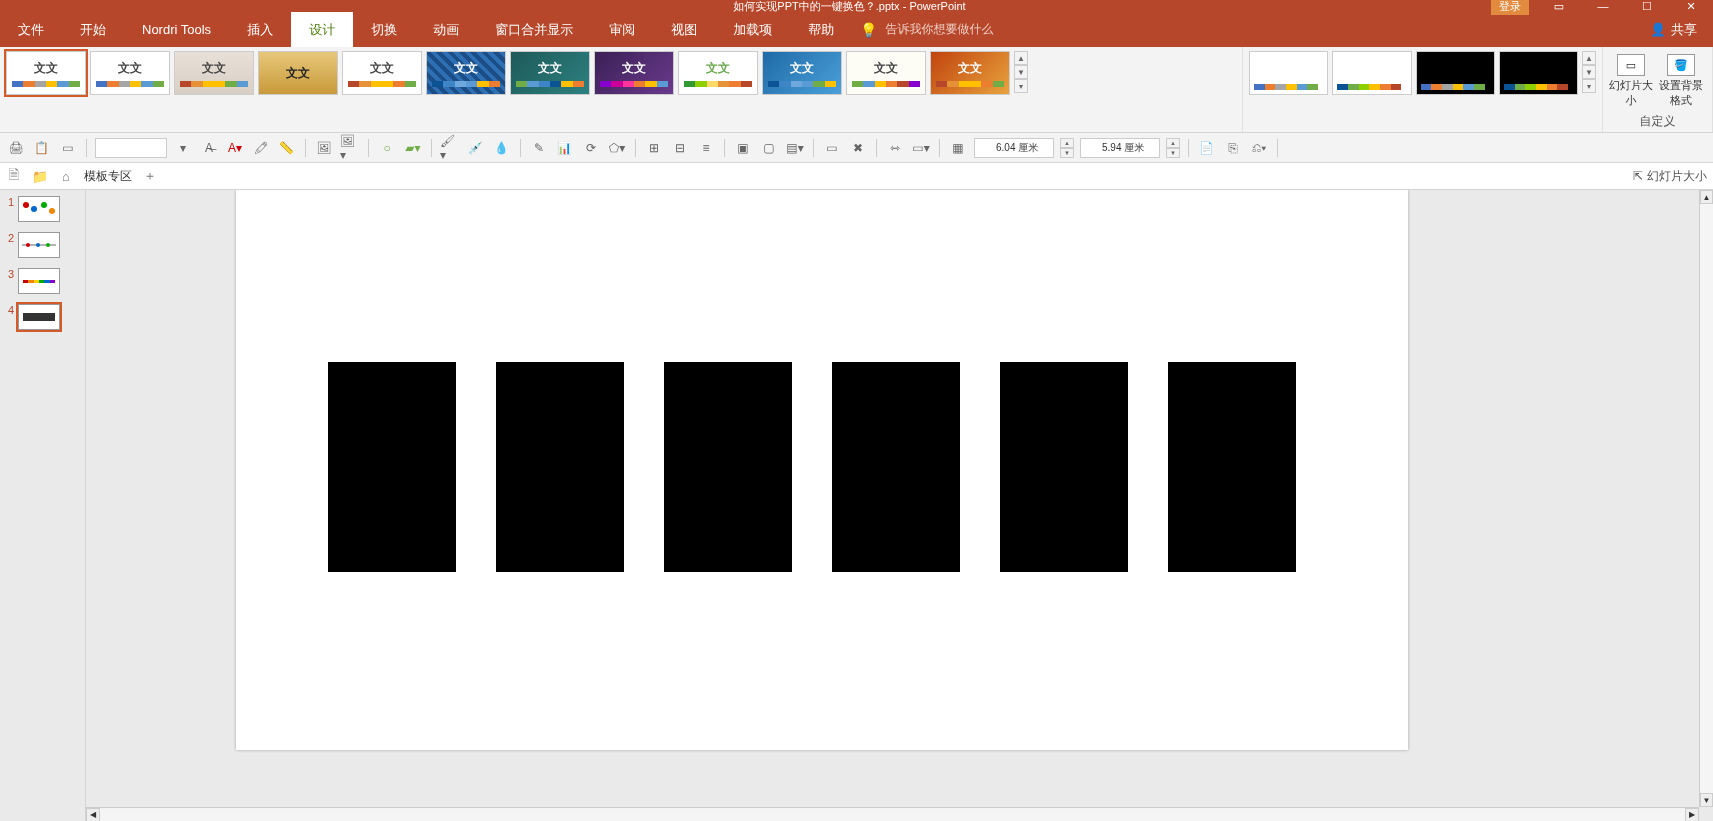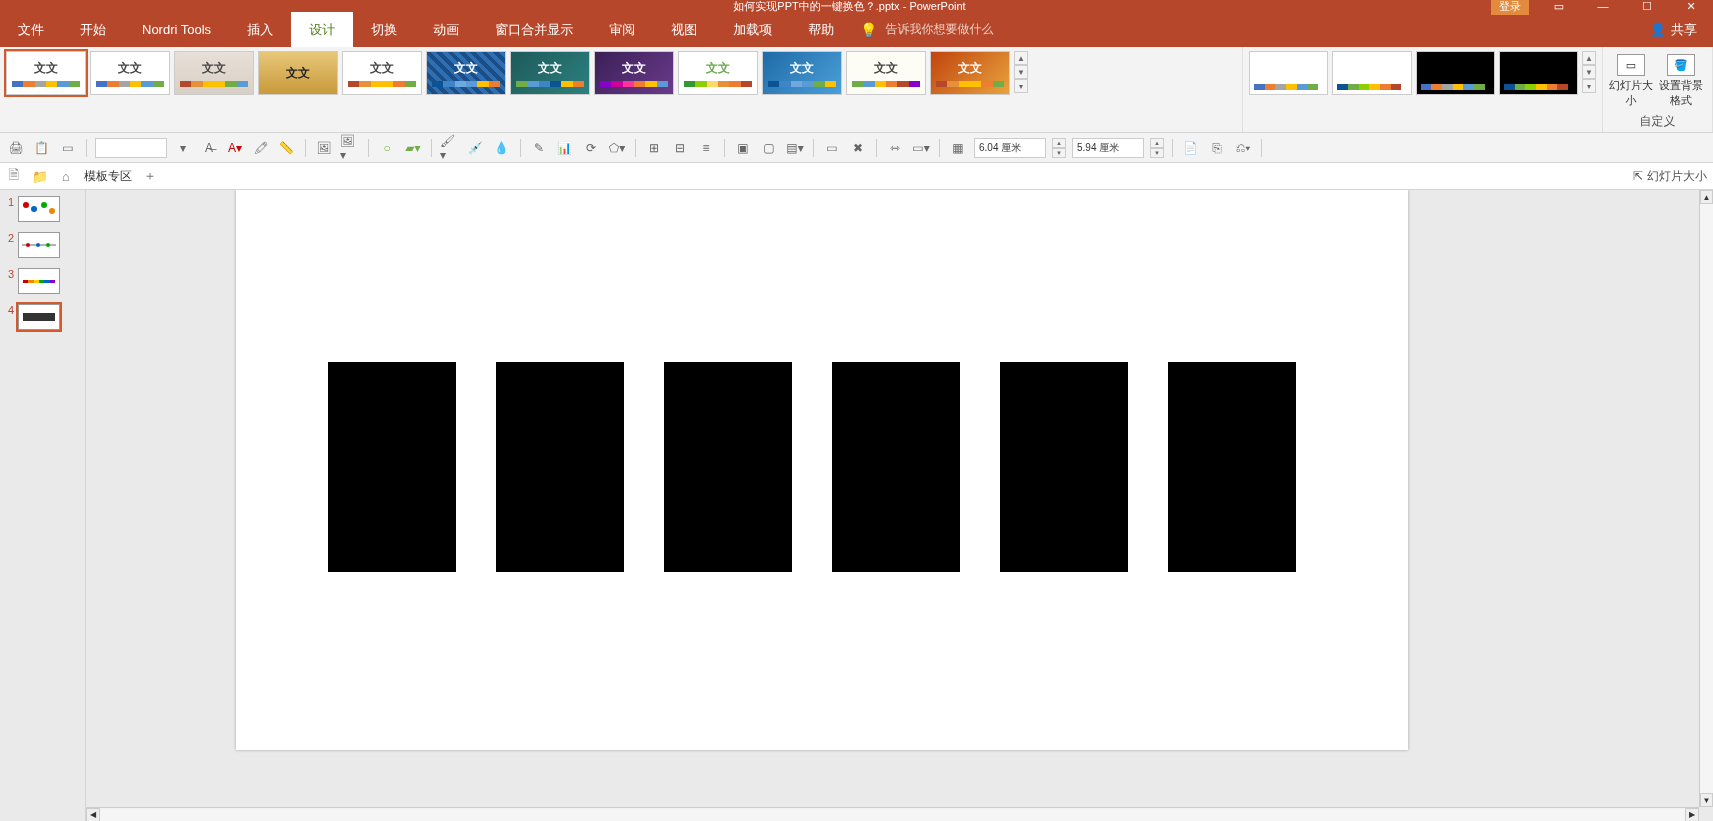--- a/index.html
+++ b/index.html
@@ -37,21 +37,21 @@
 .variant-thumb.dark { background:#000; }
 
 .custom-group { display:flex; gap:6px; align-items:center; }
 .big-btn { width:44px; display:flex; flex-direction:column; align-items:center; text-align:center; font-size:11px; color:#333; gap:2px; }
 .big-btn .icon-box { width:28px; height:22px; border:1px solid #999; background:#fff; display:flex; align-items:center; justify-content:center; }
 
 .toolbar2 { height: 30px; background:#f3f3f3; border-bottom:1px solid #d4d4d4; display:flex; align-items:center; gap:6px; padding:0 6px; }
 .tb-icon { width:20px; height:20px; display:flex; align-items:center; justify-content:center; color:#666; font-size:12px; }
 .tb-sep { width:1px; height:18px; background:#ccc; margin:0 2px; }
 .tb-combo { width:72px; height: 20px; border:1px solid #ccc; background:#fff; font-size:11px; padding:0 2px; display:flex; align-items:center; }
-.tb-dim { width:72px; height:20px; border:1px solid #ccc; background:#fff; font-size:10px; padding-left:4px; display:flex; align-items:center;}
+.tb-dim { width:80px; height:20px; border:1px solid #ccc; background:#fff; font-size:10px; padding-left:21px; display:flex; align-items:center;}
 .tb-spin { width:14px; height:20px; display:flex; flex-direction:column; }
 .tb-spin div { flex:1; border:1px solid #ccc; font-size:6px; text-align:center; line-height:8px; color:#666;}
 
 .tabbar { height: 27px; background:#fff; border-bottom:1px solid #d4d4d4; display:flex; align-items:center; padding:0 6px; gap:10px; }
 .tabbar-icon { width:16px; height:16px; color:#777; font-size:13px; display:flex; align-items:center; justify-content:center;}
 .tabbar-text { font-size:12px; color:#333; }
 .tabbar-right { margin-left:auto; font-size:12px; color:#555; display:flex; align-items:center; gap:4px;}
 
 .workspace { display:flex; height: calc(821px - 12px - 35px - 86px - 30px - 27px); }
 .slide-panel { width: 86px; background:#eaeaea; border-right:1px solid #d4d4d4; padding:6px 4px; overflow:hidden; }

